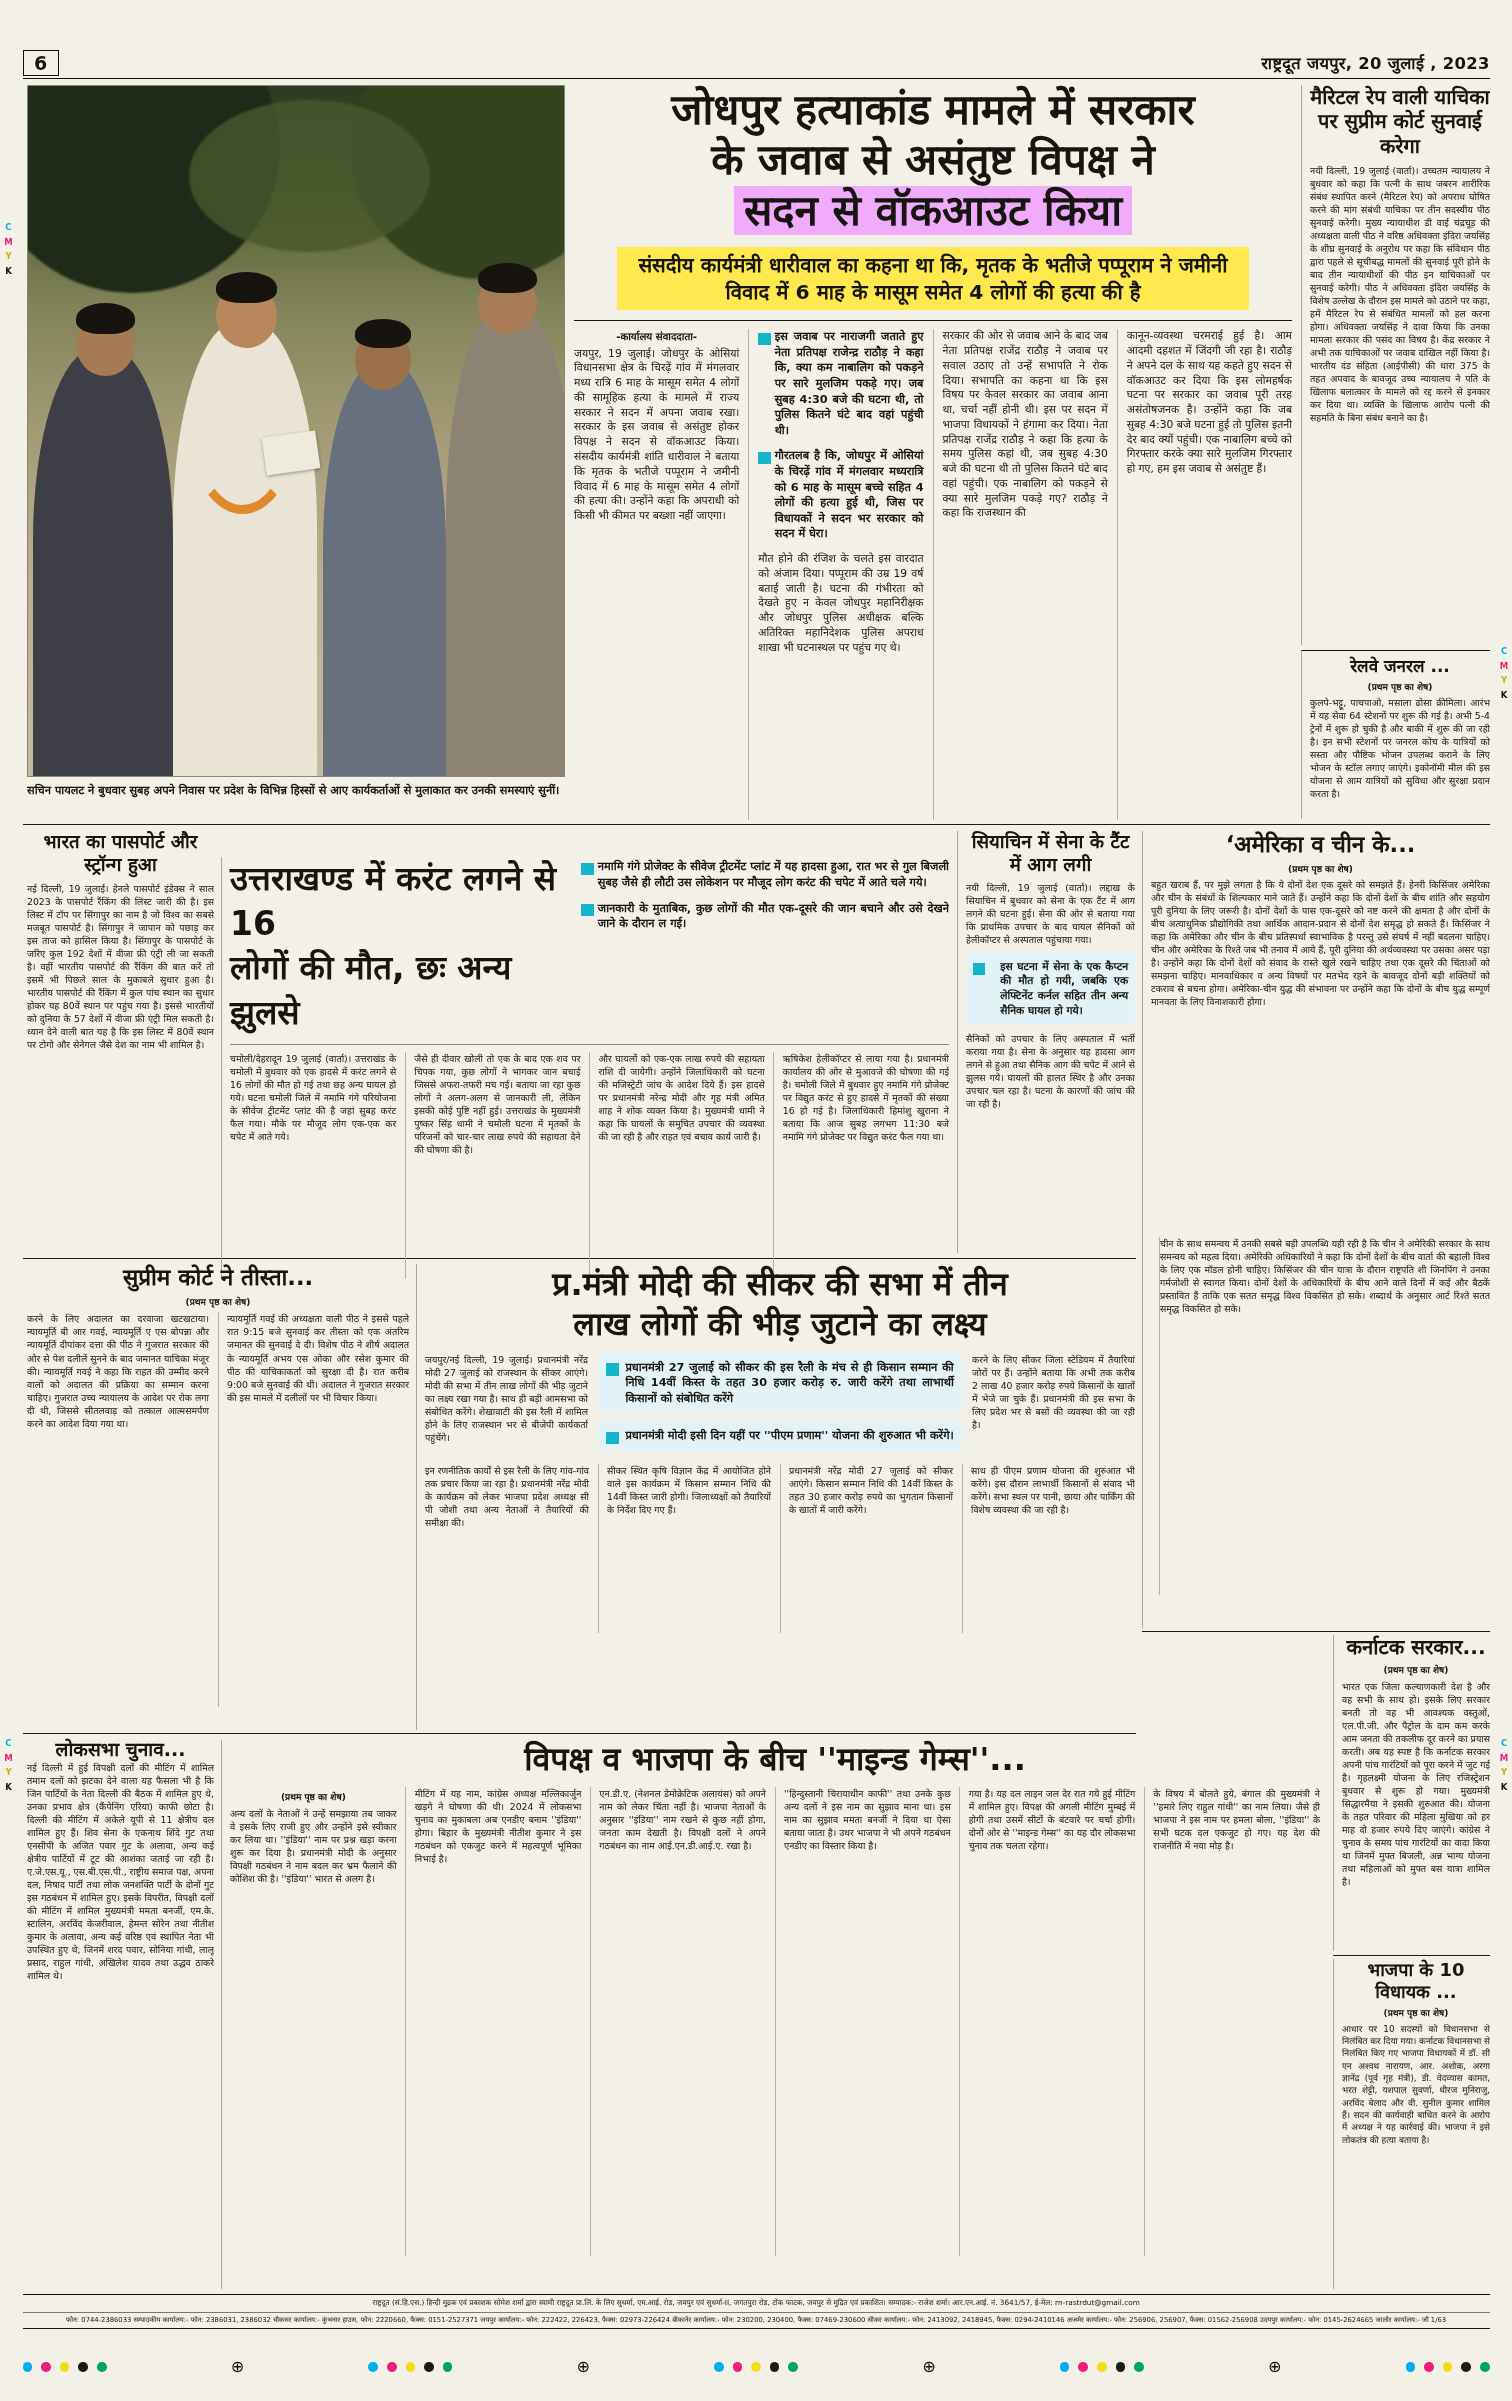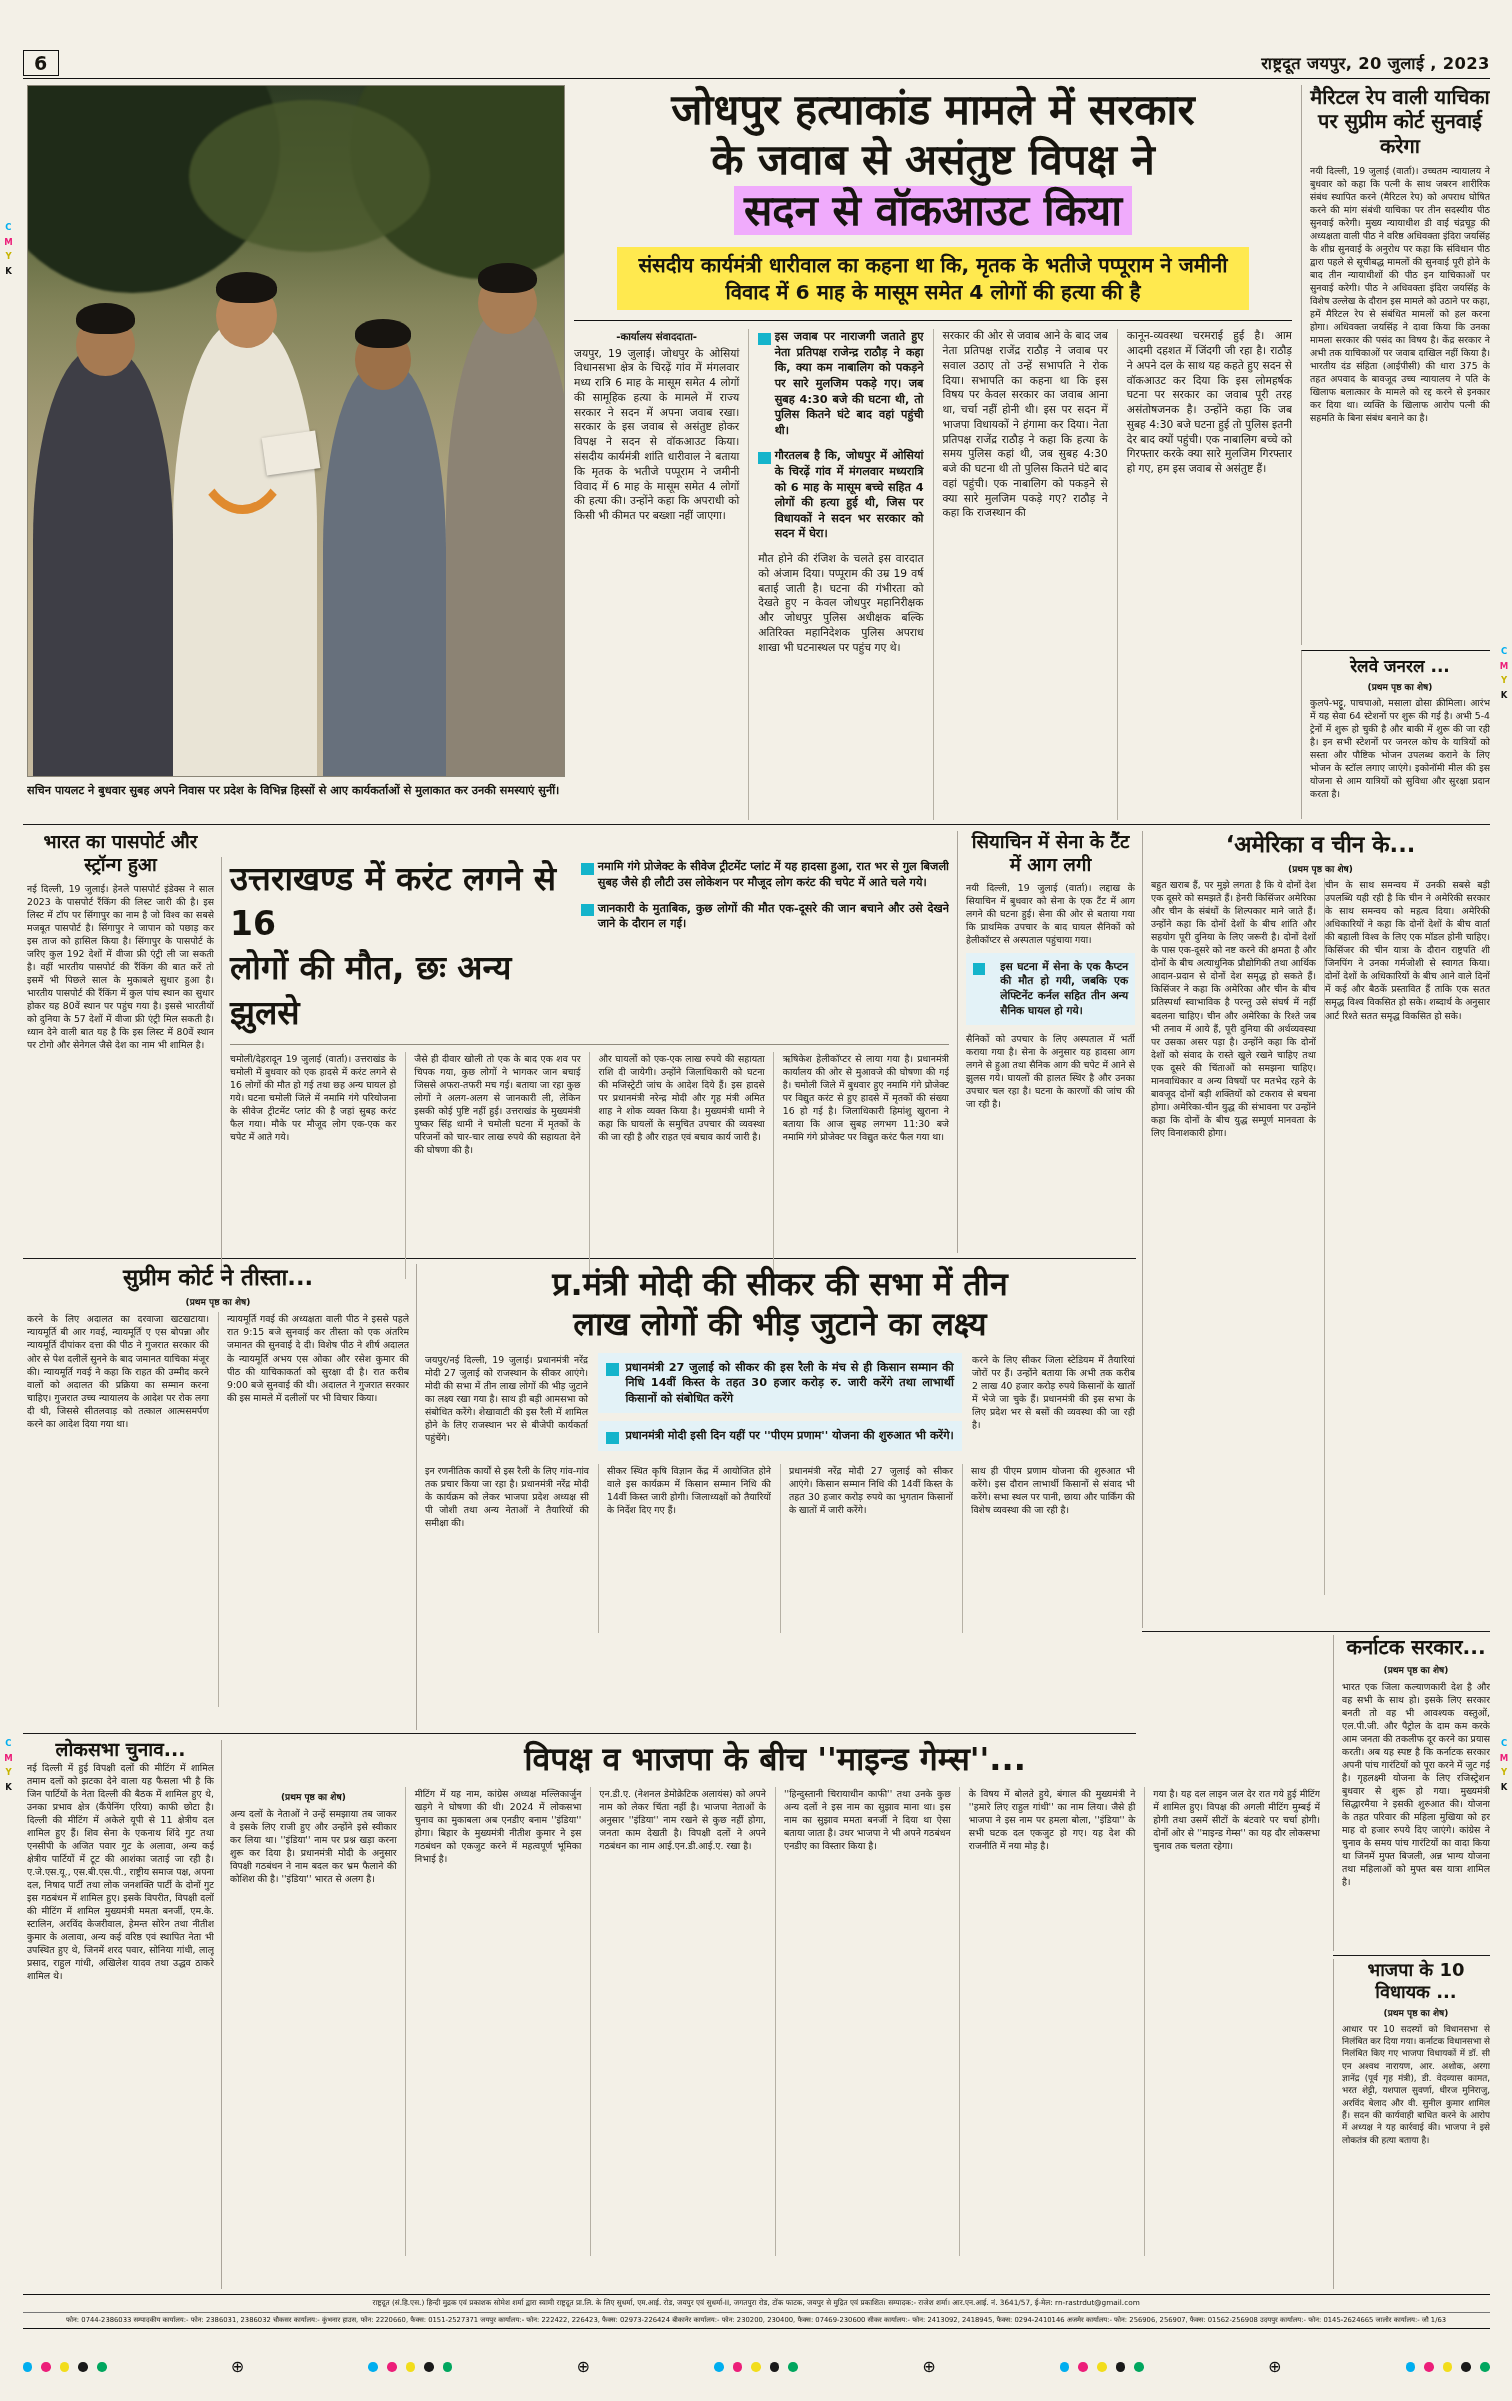--- a/index.html
+++ b/index.html
@@ -65,21 +65,21 @@
   .ut-b{flex:1;padding-left:12.4px;padding-top:2.3px;}
   .ut-body{margin-top:9px;border-top:0.6px solid #8f8a7d;padding-top:6.8px;height:243px;overflow:hidden;}
 
   .siachen{left:957px;top:831px;width:178px;height:422px;}
   .siachen .hc{font-size:18.6px;margin-bottom:4.5px;}
   .sbox{background:#e3f2f7;display:flex;gap:15px;padding:6.8px;margin:6.8px 0;}
   .sbox .bt{font-size:10.7px;}
 
   .america{left:1142px;top:831px;width:348px;height:797px;}
   .america .hc{font-size:22.6px;}
-  .am-cols{display:flex;margin-top:1px;height:717px;overflow:hidden;}
+  .am-cols{display:flex;margin-top:1px;height:717px;overflow:hidden;flex-direction:column;}
   .am-cols>.col{flex:1;min-width:0;}
   .am-cols>.col+.col{border-left:0.6px solid #b5b0a4;margin-left:8px;}
 
   .teesta{left:27px;top:1264px;width:382px;height:466px;}
   .teesta .hc{font-size:22.6px;}
   .teesta .cols{margin-top:4.5px;height:395px;overflow:hidden;}
 
   .modi{left:416px;top:1264px;width:719px;height:466px;}
   .modi .mh{font-size:32px;font-weight:bold;text-align:center;line-height:1.25;}
   .modi-mid{display:flex;margin-top:9px;}
@@ -315,22 +315,22 @@
 <div class="art mind bl">
   <div class="hc">विपक्ष व भाजपा के बीच ''माइन्ड गेम्स''...</div>
   <div class="cols">
     <div class="col">
       <div class="note">(प्रथम पृष्ठ का शेष)</div>
       <div class="body">अन्य दलों के नेताओं ने उन्हें समझाया तब जाकर वे इसके लिए राजी हुए और उन्होंने इसे स्वीकार कर लिया था। ''इंडिया'' नाम पर प्रश्न खड़ा करना शुरू कर दिया है। प्रधानमंत्री मोदी के अनुसार विपक्षी गठबंधन ने नाम बदल कर भ्रम फैलाने की कोशिश की है। ''इंडिया'' भारत से अलग है।</div>
     </div>
     <div class="col body">मीटिंग में यह नाम, कांग्रेस अध्यक्ष मल्लिकार्जुन खड़गे ने घोषणा की थी। 2024 में लोकसभा चुनाव का मुकाबला अब एनडीए बनाम ''इंडिया'' होगा। बिहार के मुख्यमंत्री नीतीश कुमार ने इस गठबंधन को एकजुट करने में महत्वपूर्ण भूमिका निभाई है।</div>
     <div class="col body">एन.डी.ए. (नेशनल डेमोक्रेटिक अलायंस) को अपने नाम को लेकर चिंता नहीं है। भाजपा नेताओं के अनुसार ''इंडिया'' नाम रखने से कुछ नहीं होगा, जनता काम देखती है। विपक्षी दलों ने अपने गठबंधन का नाम आई.एन.डी.आई.ए. रखा है।</div>
     <div class="col body">''हिन्दुस्तानी चिरायाधीन काफी'' तथा उनके कुछ अन्य दलों ने इस नाम का सुझाव माना था। इस नाम का सुझाव ममता बनर्जी ने दिया था ऐसा बताया जाता है। उधर भाजपा ने भी अपने गठबंधन एनडीए का विस्तार किया है।</div>
+    <div class="col body">गया है। यह दल लाइन जल देर रात गये हुई मीटिंग में शामिल हुए। विपक्ष की अगली मीटिंग मुम्बई में होगी तथा उसमें सीटों के बंटवारे पर चर्चा होगी। दोनों ओर से ''माइन्ड गेम्स'' का यह दौर लोकसभा चुनाव तक चलता रहेगा।</div>
     <div class="col body">के विषय में बोलते हुये, बंगाल की मुख्यमंत्री ने ''हमारे लिए राहुल गांधी'' का नाम लिया। जैसे ही भाजपा ने इस नाम पर हमला बोला, ''इंडिया'' के सभी घटक दल एकजुट हो गए। यह देश की राजनीति में नया मोड़ है।</div>
-    <div class="col body">गया है। यह दल लाइन जल देर रात गये हुई मीटिंग में शामिल हुए। विपक्ष की अगली मीटिंग मुम्बई में होगी तथा उसमें सीटों के बंटवारे पर चर्चा होगी। दोनों ओर से ''माइन्ड गेम्स'' का यह दौर लोकसभा चुनाव तक चलता रहेगा।</div>
   </div>
 </div>
 
 <div class="art bjp10 bl">
   <div class="hc">भाजपा के 10 विधायक ...</div>
   <div class="note">(प्रथम पृष्ठ का शेष)</div>
   <div class="body" style="font-size:8.8px;">आधार पर 10 सदस्यों को विधानसभा से निलंबित कर दिया गया। कर्नाटक विधानसभा से निलंबित किए गए भाजपा विधायकों में डॉ. सी एन अश्वथ नारायण, आर. अशोक, अरगा ज्ञानेंद्र (पूर्व गृह मंत्री), डी. वेदव्यास कामत, भरत शेट्टी, यशपाल सुवर्णा, धीरज मुनिराजु, अरविंद बेलाद और वी. सुनील कुमार शामिल हैं। सदन की कार्यवाही बाधित करने के आरोप में अध्यक्ष ने यह कार्रवाई की। भाजपा ने इसे लोकतंत्र की हत्या बताया है।</div>
 </div>
 
 <div class="foot">

